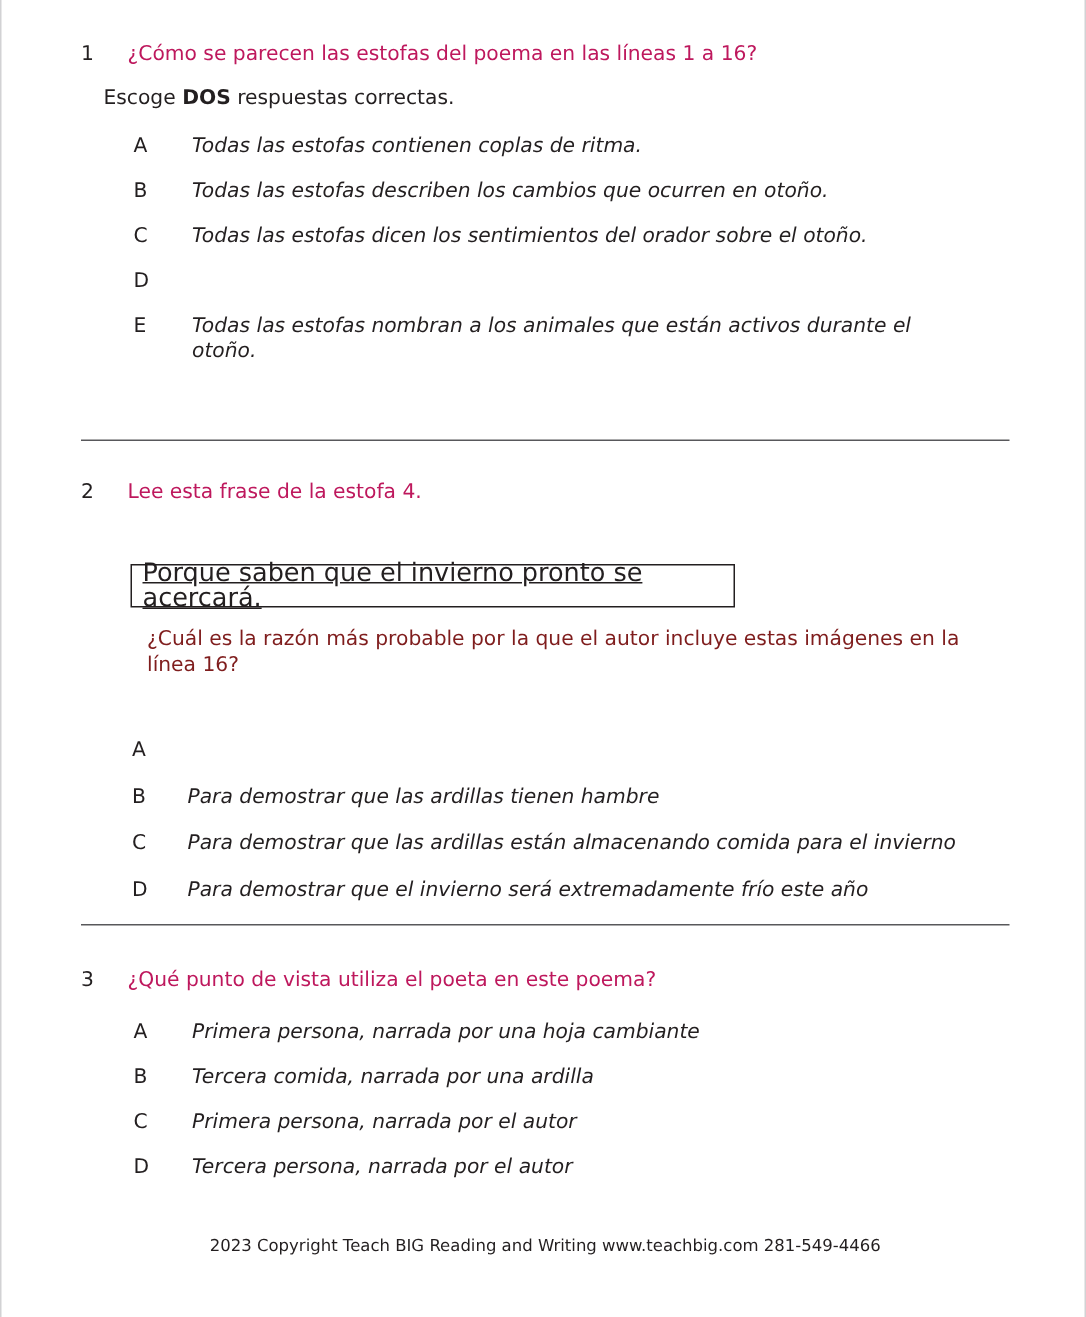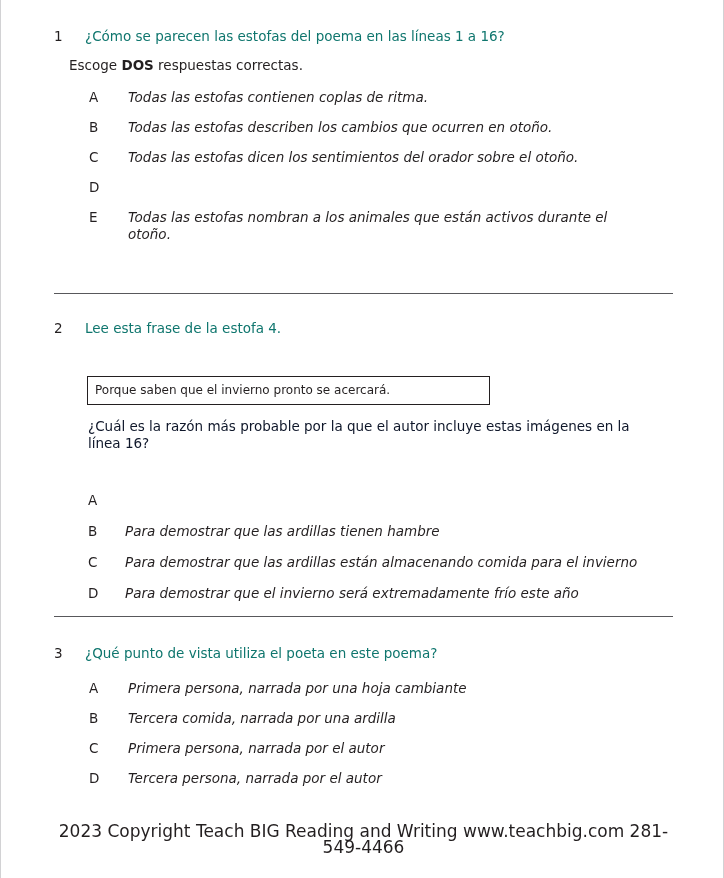--- a/index.html
+++ b/index.html
@@ -42,21 +42,21 @@
   }
   .q-num {
     width: 31px;
     flex: 0 0 31px;
     font-size: 13.5px;
     color: #231f20;
     line-height: 17px;
   }
   .q-stem {
     font-size: 13.5px;
-    color: #0f766e;
+    color: #be185d;
     line-height: 17px;
   }
   .q-sub {
     margin-left: 15px;
     font-size: 13.5px;
     color: #231f20;
     line-height: 17px;
   }
   .q-sub b { font-weight: bold; }
 
@@ -97,52 +97,53 @@
     top: 56px;
     width: 403px;
     height: 29px;
     border: 1px solid #231f20;
     box-sizing: border-box;
     display: flex;
     align-items: center;
   }
   .quote-text {
     padding-left: 7px;
-    font-size: 12px;
-    color: #231f20;
-    line-height: 17px;
+    font-size: 17px;
+    color: #231f20;
+    line-height: 17px;
+    text-decoration: underline;
   }
 
   .q2-prompt {
     position: absolute;
-    left: 34px;
+    left: 44px;
     top: 98px;
     width: 570px;
     font-size: 13.5px;
-    color: #0f172a;
+    color: #7f1d1d;
     line-height: 17px;
   }
 
   
   .divider {
     position: absolute;
     left: 0;
     width: 619px;
     height: 0;
     border-top: 1px solid #58585b;
   }
 
   
   .footer {
     position: absolute;
     left: 0;
     top: 823px;
     width: 619px;
     text-align: center;
-    font-size: 17px;
+    font-size: 11px;
     color: #231f20;
     line-height: 16px;
   }
 </style>
 </head>
 <body>
 
 <div class="page">
   <div class="sheet">
 

